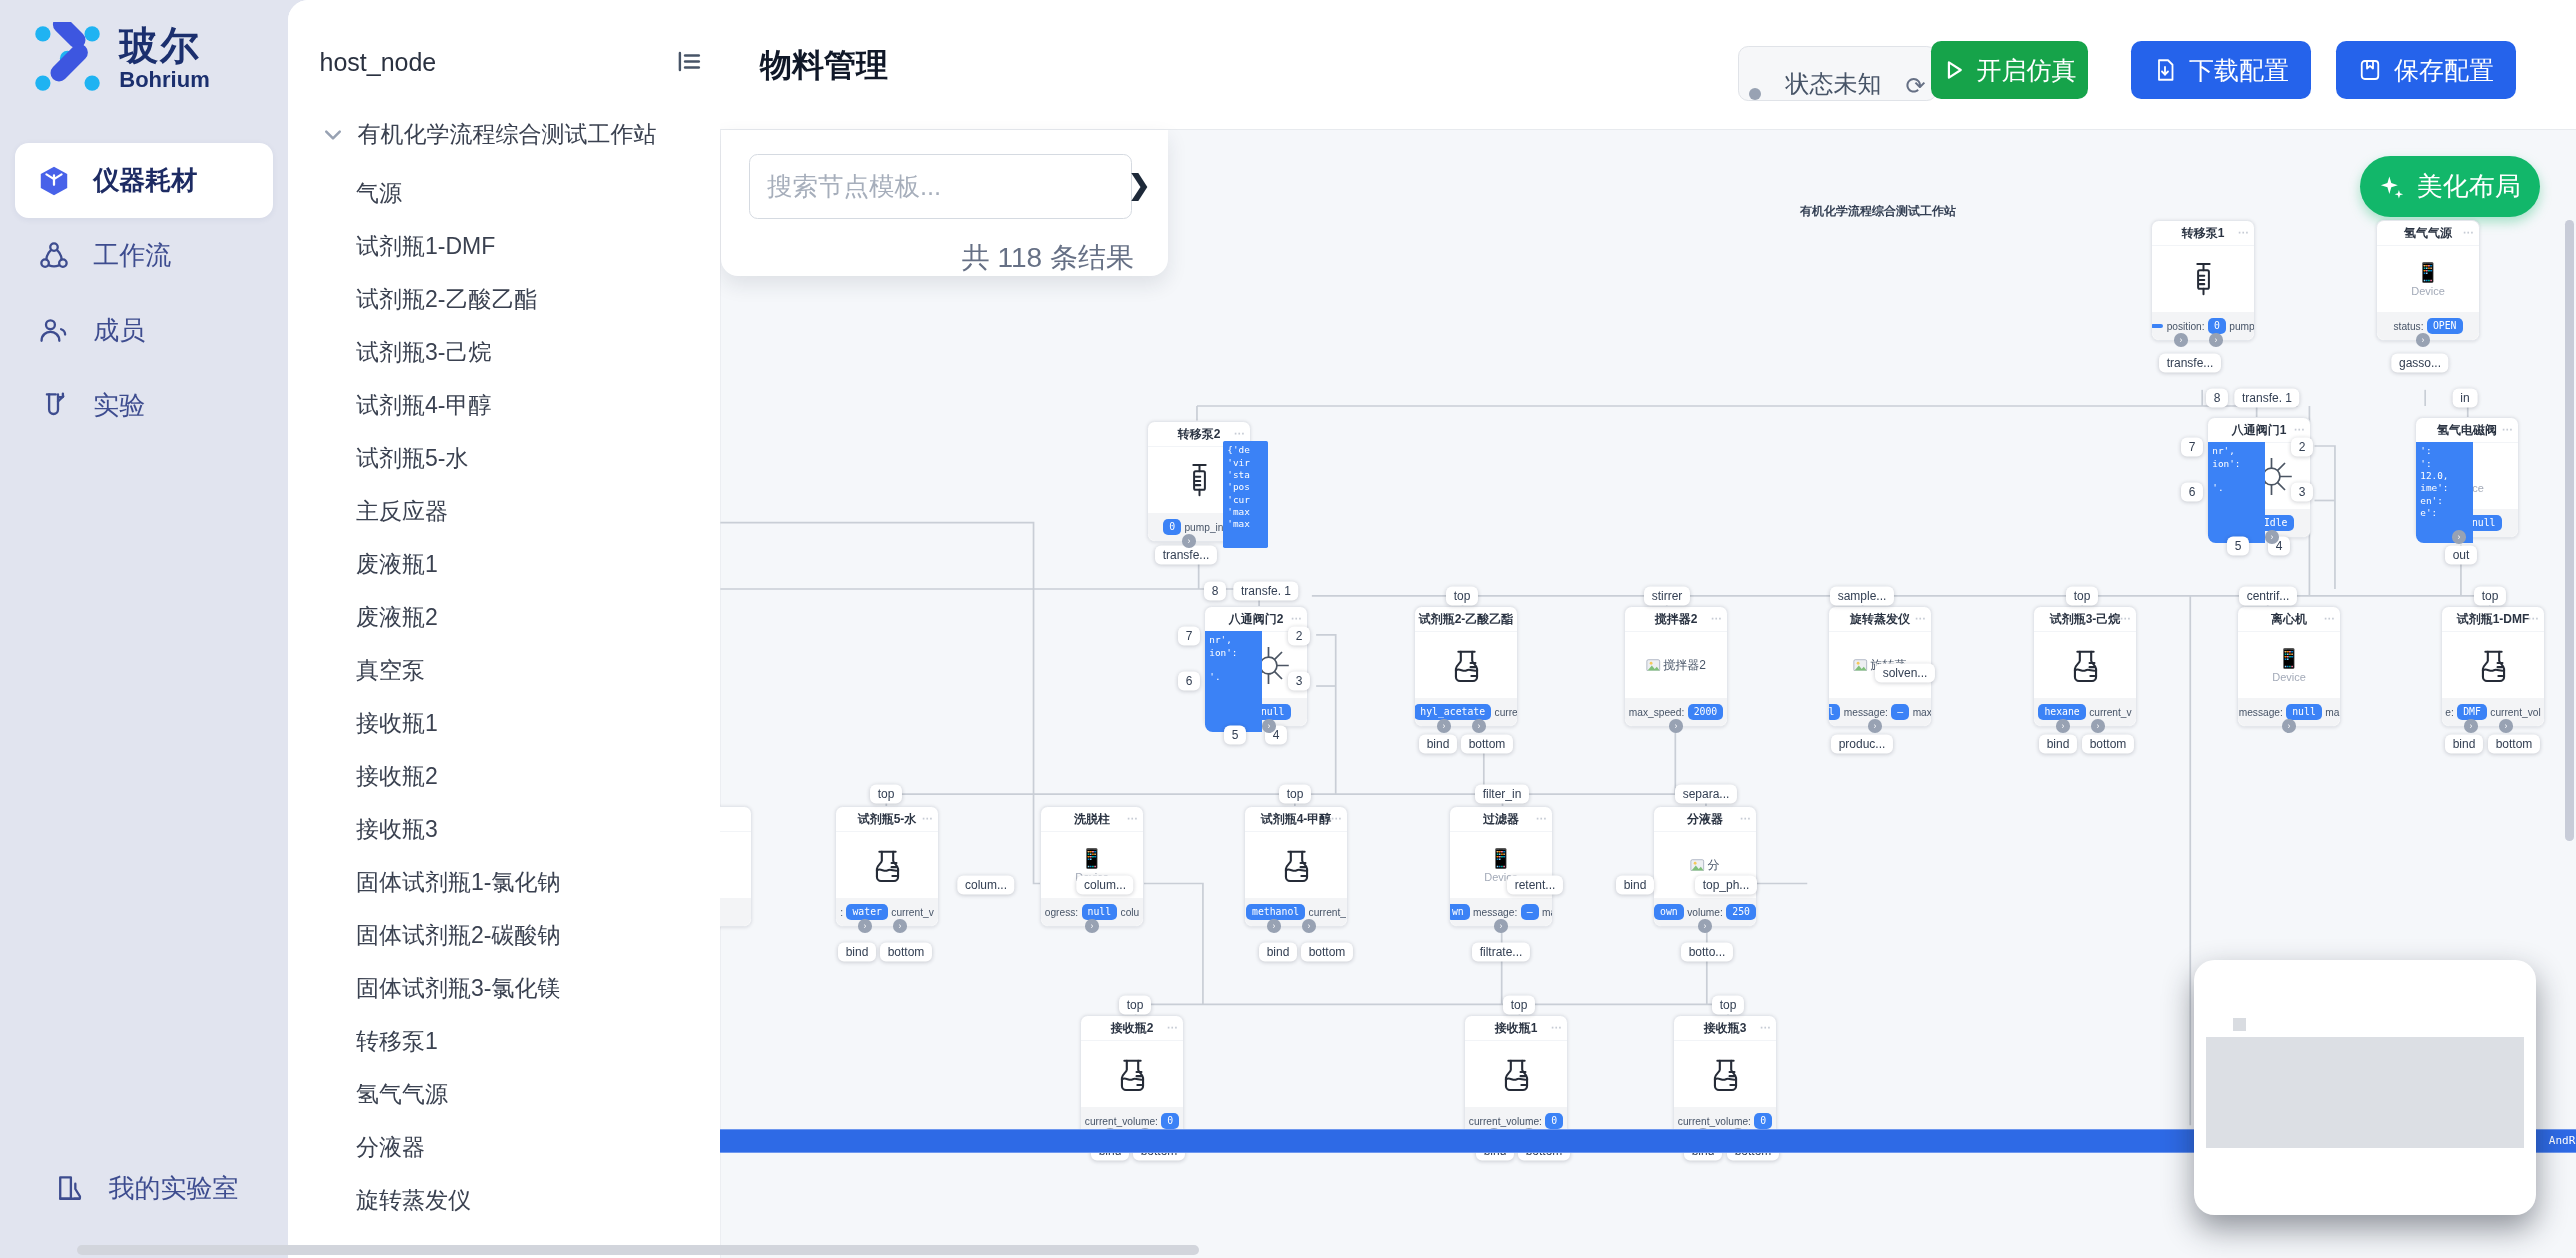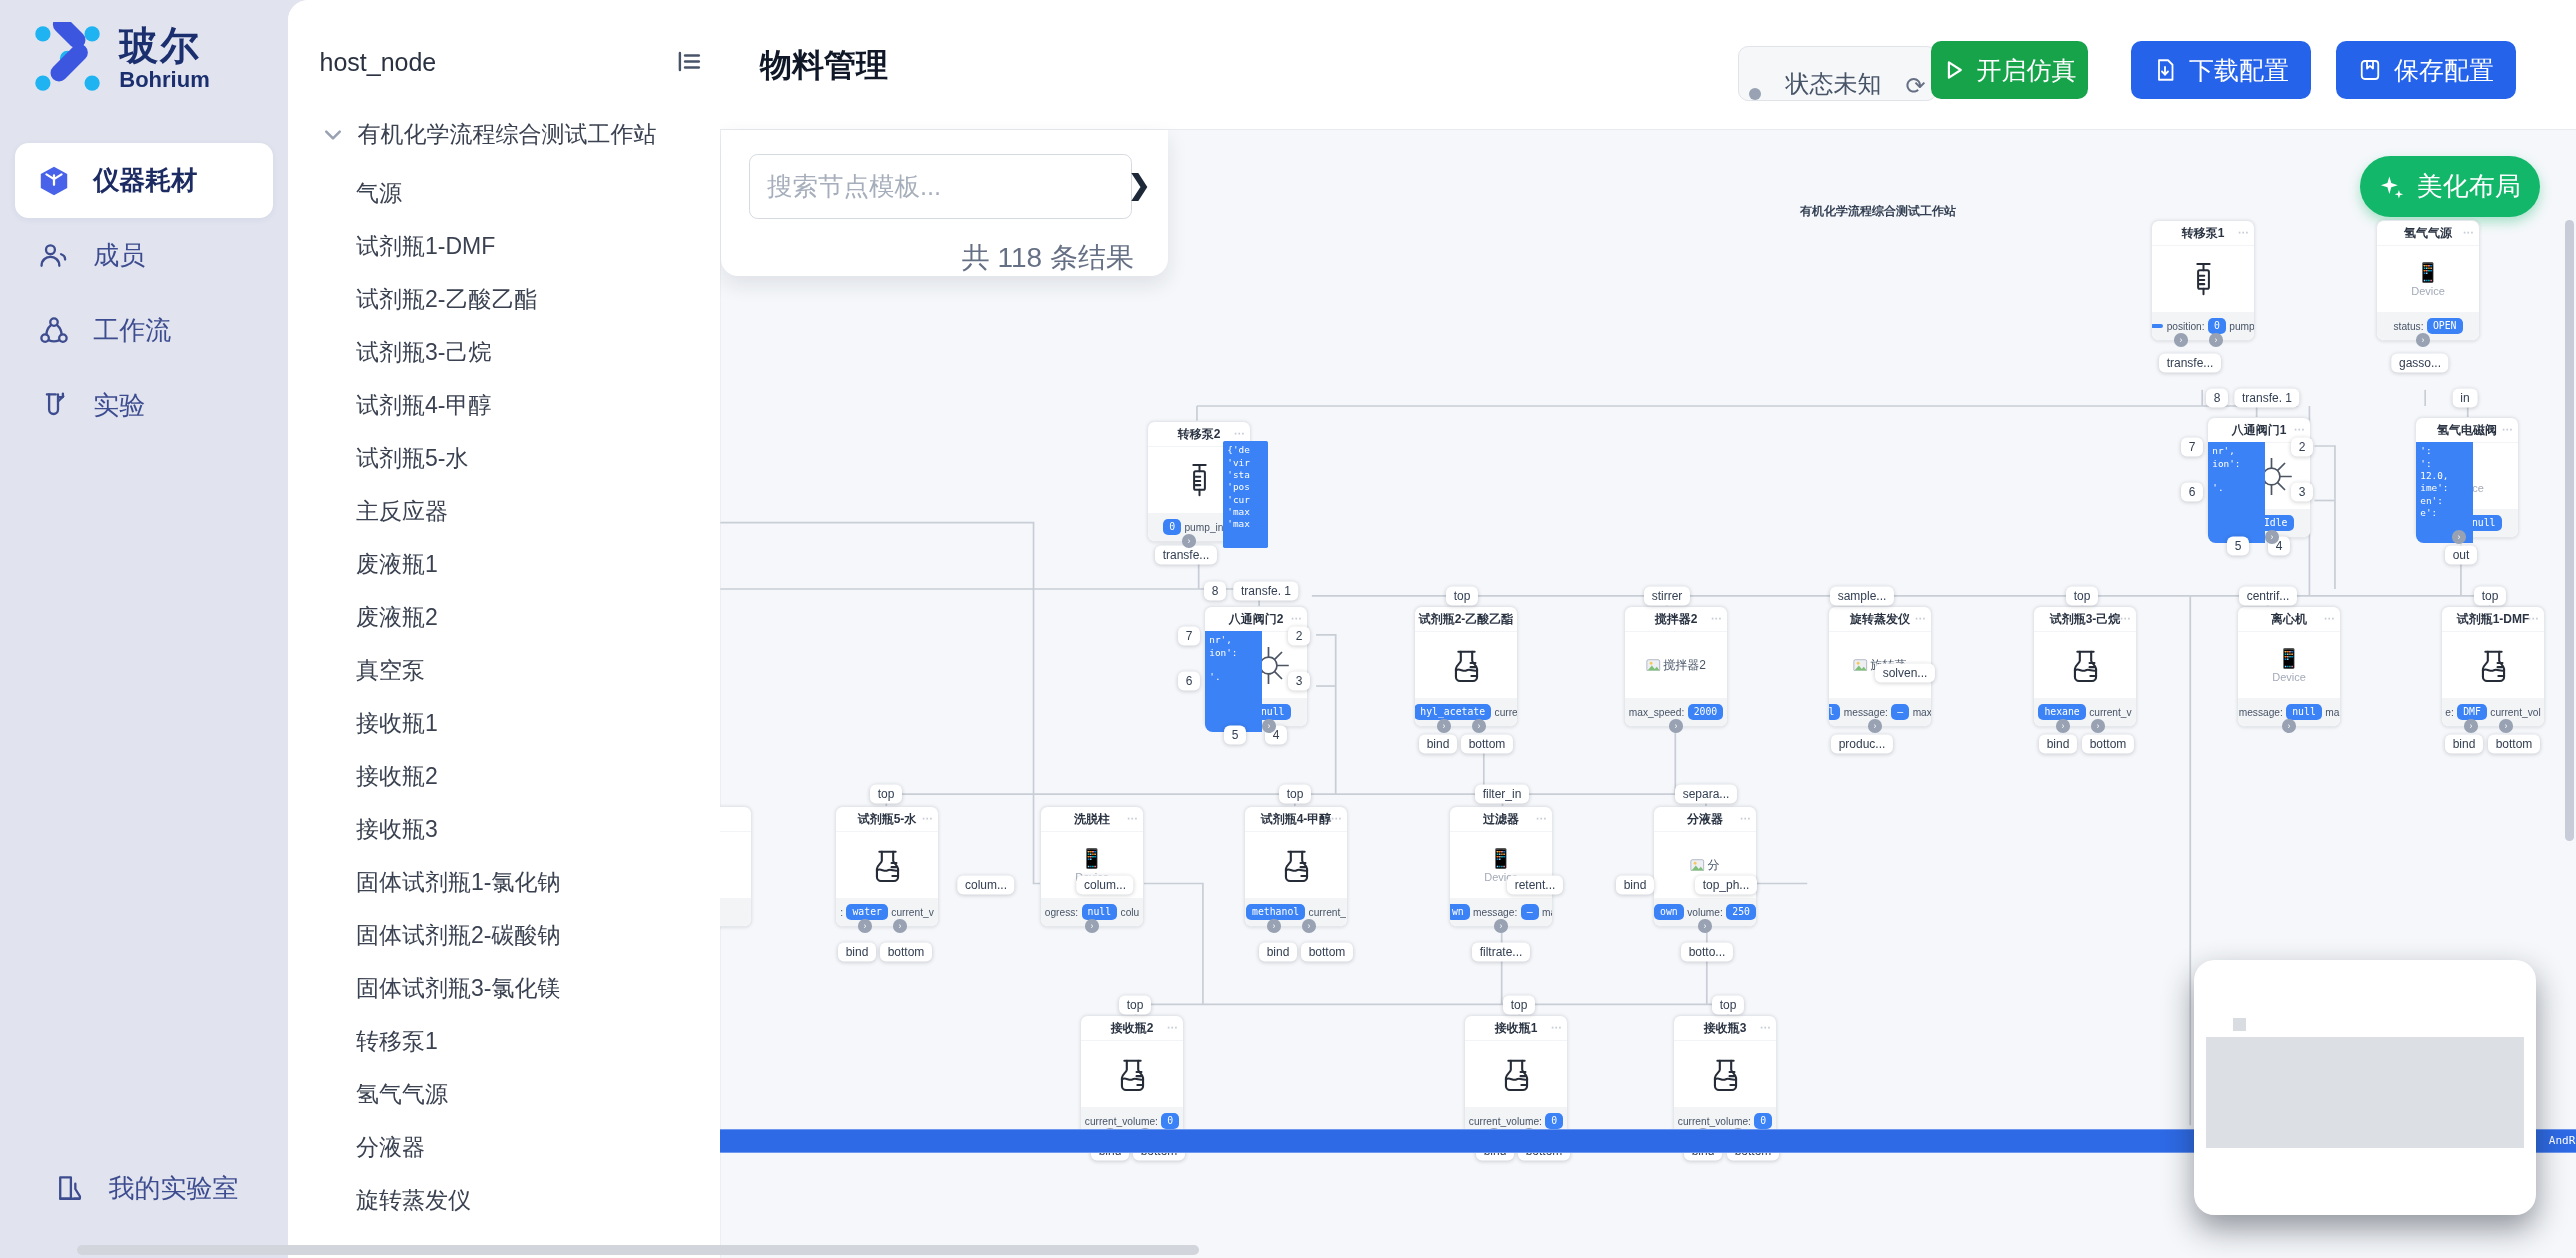--- a/index.html
+++ b/index.html
@@ -131,37 +131,37 @@
           <svg width="34" height="34" viewBox="0 0 36 36">
             <path d="M18 3 L32 10.5 V25.5 L18 33 L4 25.5 V10.5 Z" fill="#4862E9"></path>
             <path d="M18 12 L18 22 M18 16 L26 11 M18 16 L10 11" stroke="#fff" stroke-width="2.4" stroke-linecap="round"></path>
           </svg>
         </span>
         <span>仪器耗材</span>
       </div>
       <div class="nav-item">
         <span class="nicon">
           <svg width="32" height="32" viewBox="0 0 36 36" fill="none" stroke="#3D4C8F" stroke-width="2.6" stroke-linecap="round" stroke-linejoin="round">
-            <circle cx="14" cy="11" r="5"></circle>
-            <path d="M4 29 c0 -7 5.5 -10 10 -10 s10 3 10 10"></path>
-            <path d="M26 16 c3 1 4.5 3.5 4.5 6"></path>
-          </svg>
-        </span>
-        <span>成员</span>
-      </div>
-      <div class="nav-item">
-        <span class="nicon">
-          <svg width="32" height="32" viewBox="0 0 36 36" fill="none" stroke="#3D4C8F" stroke-width="2.6" stroke-linecap="round" stroke-linejoin="round">
             <circle cx="18" cy="8" r="4.2"></circle>
             <circle cx="8" cy="26" r="4.2"></circle>
             <circle cx="28" cy="26" r="4.2"></circle>
             <path d="M9.5 22 a14 14 0 0 1 4.8 -10.2 M26.5 22 a14 14 0 0 0 -4.8 -10.2 M12.5 28.5 a14 14 0 0 0 11 0"></path>
           </svg>
         </span>
         <span>工作流</span>
+      </div>
+      <div class="nav-item">
+        <span class="nicon">
+          <svg width="32" height="32" viewBox="0 0 36 36" fill="none" stroke="#3D4C8F" stroke-width="2.6" stroke-linecap="round" stroke-linejoin="round">
+            <circle cx="14" cy="11" r="5"></circle>
+            <path d="M4 29 c0 -7 5.5 -10 10 -10 s10 3 10 10"></path>
+            <path d="M26 16 c3 1 4.5 3.5 4.5 6"></path>
+          </svg>
+        </span>
+        <span>成员</span>
       </div>
       <div class="nav-item">
         <span class="nicon">
           <svg width="32" height="32" viewBox="0 0 36 36" fill="none" stroke="#3D4C8F" stroke-width="2.6" stroke-linecap="round" stroke-linejoin="round">
             <path d="M10 5 h10"></path>
             <path d="M12.5 5 v17 a5 5 0 0 0 10 0 V5"></path>
             <path d="M22.5 13 l6 -6"></path>
             <path d="M28 4 v4 h-4"></path>
           </svg>
         </span>

